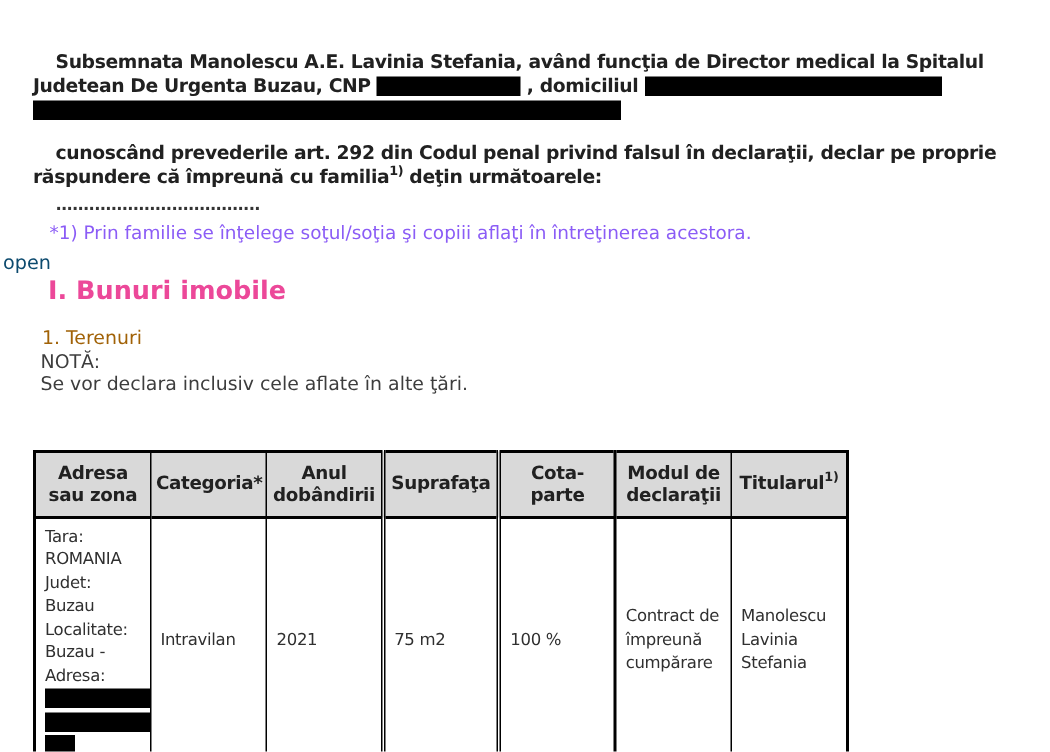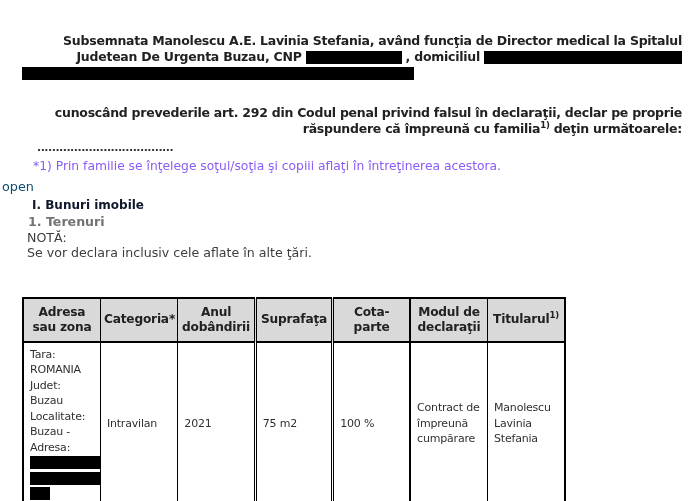--- a/index.html
+++ b/index.html
@@ -20,39 +20,38 @@
   }
   .bold-par {
     font-weight: bold;
     font-size: 12.5px;
     letter-spacing: -0.25px;
     color: #212121;
   }
   .line {
     line-height: 15.5px;
     white-space: nowrap;
-    text-align: right;
   }
   .indent { padding-left: 15px; }
 
   .bar {
     display: inline-block;
     background: #000;
     height: 13px;
     vertical-align: text-bottom;
   }
   .bar-cnp { width: 96px; margin: 0 4px; }
   .bar-dom { width: 198px; margin-left: 4px; }
   .bar-row {
     width: 392px;
     height: 13px;
     background: #000;
     margin-top: 3px;
   }
-  .p2 { margin-top: 25px; }
+  .p2 { margin-top: 14px; }
 
   .dots {
     margin-top: 5px;
     padding-left: 15px;
     font-size: 11px;
     font-weight: bold;
     letter-spacing: -0.5px;
     line-height: 13px;
     color: #333;
   }
@@ -67,30 +66,31 @@
   .open-label {
     margin-top: 4px;
     margin-left: -20px;
     font-size: 12.8px;
     line-height: 18px;
     color: #0c4a6e;
   }
   .h1 {
     padding-left: 10px;
     font-weight: bold;
-    font-size: 12px;
+    font-size: 17px;
     line-height: 18px;
-    color: #0f172a;
+    color: #ec4899;
   }
   .h2 {
+    margin-top: 14px;
     padding-left: 6px;
-    font-weight: bold;
+    font-weight: normal;
     font-size: 12.6px;
     line-height: 15.5px;
-    color: #737373;
+    color: #a16207;
   }
   .nota {
     padding-left: 5px;
     font-size: 12.6px;
     line-height: 15.5px;
     color: #3d3d3d;
   }
 
   sup.fn {
     font-size: 8.5px;

